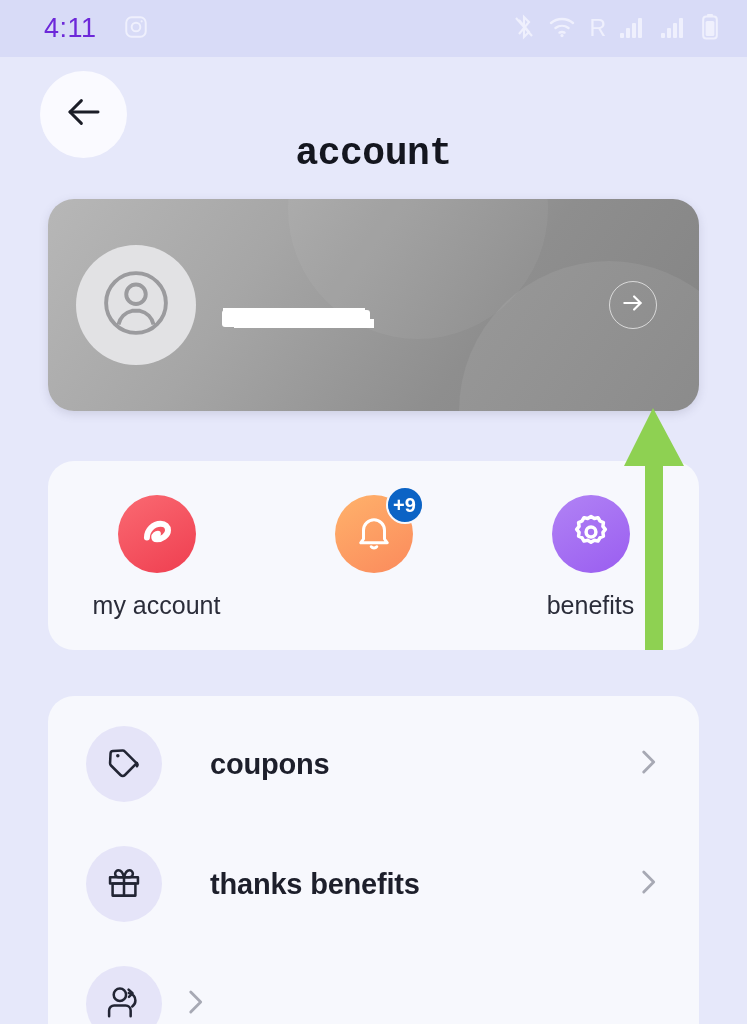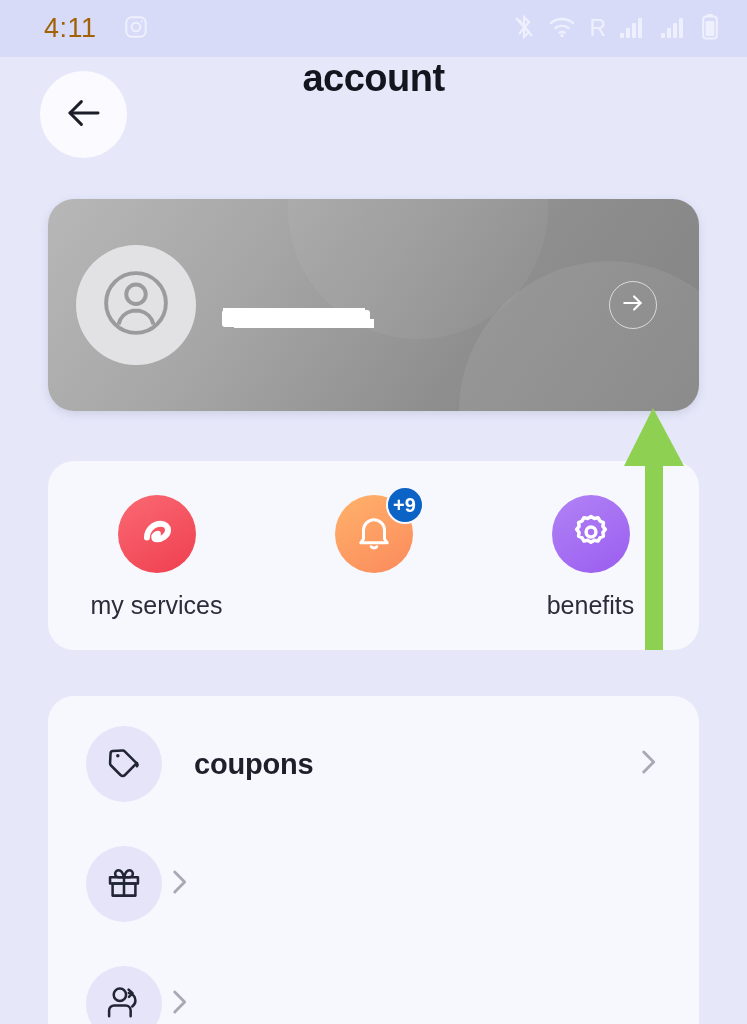--- a/index.html
+++ b/index.html
@@ -15,35 +15,36 @@
   .statusbar {
     height:57px;
     background:#d8dbf7;
     display:flex;
     align-items:center;
     justify-content:space-between;
     padding:0 28px 0 44px;
   }
   .sb-left { display:flex; align-items:center; gap:26px; }
   .sb-time {
-    color:#a16207;
+    color:#6d28d9;
     font-size:27px;
     font-weight:500;
     letter-spacing:0.5px;
   }
   .sb-right { display:flex; align-items:center; gap:13px; }
   .sb-ico { display:block; }
 
   
   .header {
     height:118px;
     position:relative;
     display:flex;
-    align-items:flex-start;
+    align-items:flex-end;
     justify-content:center;
+    font-family:Liberation Mono, monospace;
   }
   .back-btn {
     position:absolute;
     left:40px; top:14px;
     width:87px; height:87px;
     border-radius:50%;
     background:#fafaff;
     display:flex; align-items:center; justify-content:center;
     cursor:pointer;
   }
@@ -154,20 +155,21 @@
     background:#f7f8fd;
     border-radius:26px;
     padding:8px 0 0 0;
     overflow:hidden;
   }
   .list-row {
     display:flex;
     align-items:center;
     padding:22px 34px 22px 38px;
     cursor:pointer;
+    gap:16px;
   }
   .row-ico {
     width:76px; height:76px;
     border-radius:50%;
     background:#e5e4f8;
     display:flex; align-items:center; justify-content:center;
     flex:none;
   }
   .row-label {
     margin-left:32px;
@@ -289,21 +291,21 @@
 <div class="actions-card">
 
   <div class="action">
     <div class="action-ico ico-services">
       <span>
         <svg width="44" height="44" viewBox="0 0 48 48">
           <path d="M13 30c0-8 7-15 15-15 5 0 8 3 8 7 0 6-7 10-12 10-2 0-3-1-3-2.5 0-2 2-3.5 4-3.5" fill="none" stroke="#ffffff" stroke-width="6.5" stroke-linecap="round" stroke-linejoin="round"></path>
         </svg>
       </span>
     </div>
-    <div class="action-label">my services</div>
+    <div class="action-label">my account</div>
   </div>
 
   <div class="action">
     <div class="action-ico ico-notif">
       <span>
         <svg width="42" height="42" viewBox="0 0 24 24" fill="none" stroke="#ffffff" stroke-width="1.7" stroke-linecap="round" stroke-linejoin="round">
           <path d="M18 16V11a6 6 0 0 0-12 0v5l-1.6 2.2h15.2z"></path>
           <path d="M10.4 20.4a2 2 0 0 0 3.2 0"></path>
         </svg>
       </span>
@@ -348,20 +350,21 @@
       <span>
         <svg width="38" height="38" viewBox="0 0 24 24" fill="none" stroke="#222534" stroke-width="1.6" stroke-linejoin="round">
           <rect x="3.2" y="9" width="17.6" height="4"></rect>
           <rect x="4.8" y="13" width="14.4" height="7.6"></rect>
           <line x1="12" y1="9" x2="12" y2="20.6"></line>
           <path d="M12 9C12 9 10.9 4.6 8.6 4.6a2.2 2.2 0 0 0 0 4.4z"></path>
           <path d="M12 9C12 9 13.1 4.6 15.4 4.6a2.2 2.2 0 0 1 0 4.4z"></path>
         </svg>
       </span>
     </div>
+    <div class="row-label">thanks benefits</div>
     <span>
       <svg width="34" height="34" viewBox="0 0 24 24" fill="none" stroke="#a7a9b4" stroke-width="2" stroke-linecap="round" stroke-linejoin="round">
         <polyline points="9,5 16,12 9,19"></polyline>
       </svg>
     </span>
   </div>
 
   <div class="list-row">
     <div class="row-ico">
       <span>

